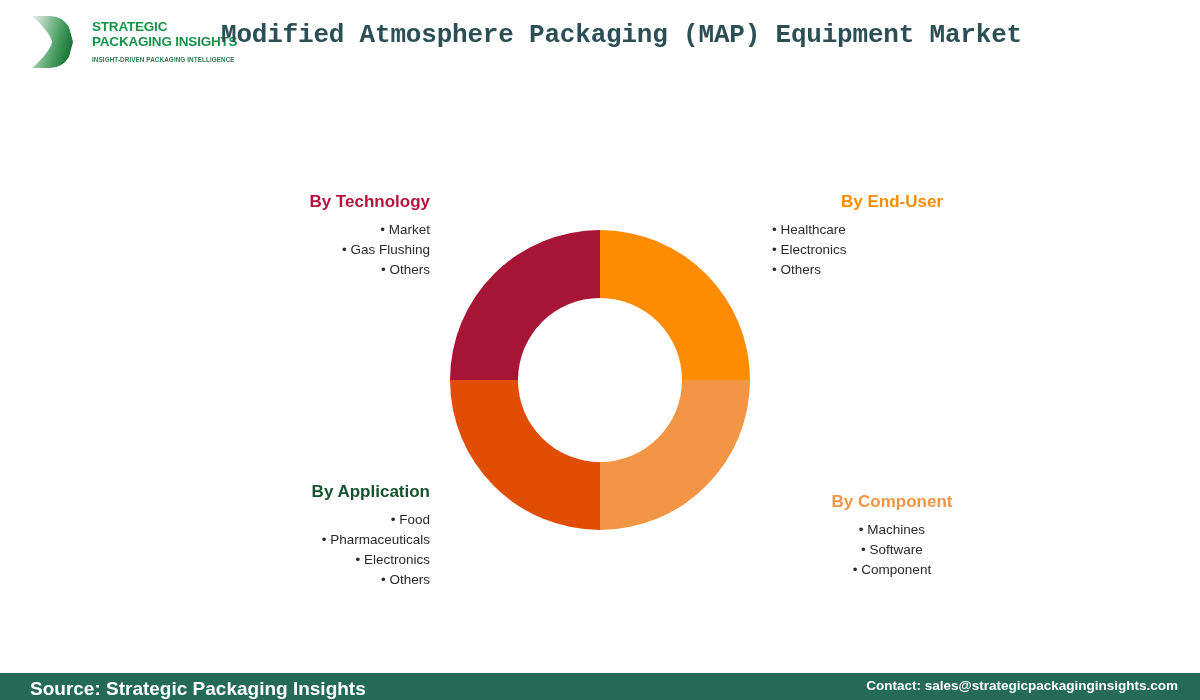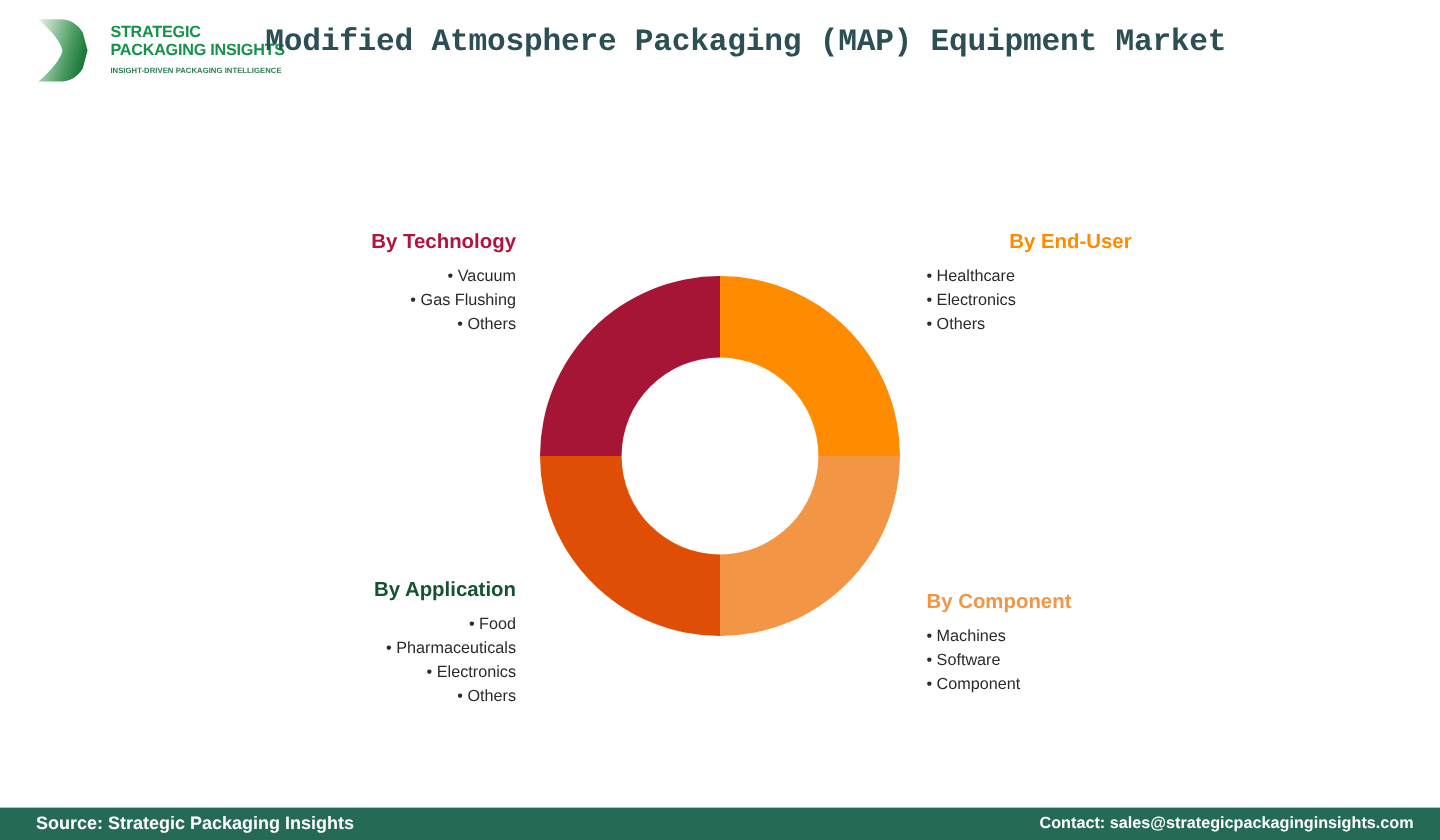--- a/index.html
+++ b/index.html
@@ -102,37 +102,37 @@
   .seg-list li::before {
     content: "\2022\00a0";
   }
 
   .seg-right { text-align: left; }
   .seg-left  { text-align: right; }
 
   .seg-technology { left: 230px;  top: 192px; width: 200px; }
   .seg-enduser    { left: 772px;  top: 192px; width: 240px; }
   .seg-application{ left: 210px;  top: 482px; width: 220px; }
-  .seg-component  { left: 772px;  top: 492px; width: 240px; }
+  .seg-component  { left: 772px;  top: 492px; width: 240px; text-align: center; }
 
   
   .footer {
     position: absolute;
     left: 0;
     top: 673px;
     width: 1200px;
     height: 27px;
     background: #246A56;
     color: #ffffff;
   }
   .footer-source {
     position: absolute;
     left: 30px;
     top: 5px;
-    font-size: 15px;
+    font-size: 19px;
     font-weight: bold;
     white-space: nowrap;
   }
   .footer-contact {
     position: absolute;
     right: 22px;
     top: 5px;
     font-size: 13.5px;
     font-weight: bold;
     white-space: nowrap;
@@ -178,21 +178,21 @@
 
     <path d="M0 150 A150 150 0 0 1 150 0 L150 135 A15 15 0 0 0 135 150 Z" fill="#A61536"></path>
 
     <circle cx="150" cy="150" r="82" fill="#ffffff"></circle>
   </svg>
 </div>
 
 <div class="seg seg-left seg-technology">
   <div class="seg-title" style="color: rgb(181, 18, 62);">By Technology</div>
   <ul class="seg-list">
-    <li>Vacuum</li>
+    <li>Market</li>
     <li>Gas Flushing</li>
     <li>Others</li>
   </ul>
 </div>
 
 <div class="seg seg-right seg-enduser">
   <div class="seg-title" style="color: rgb(255, 140, 0); text-align: center;">By End-User</div>
   <ul class="seg-list">
     <li>Healthcare</li>
     <li>Electronics</li>

